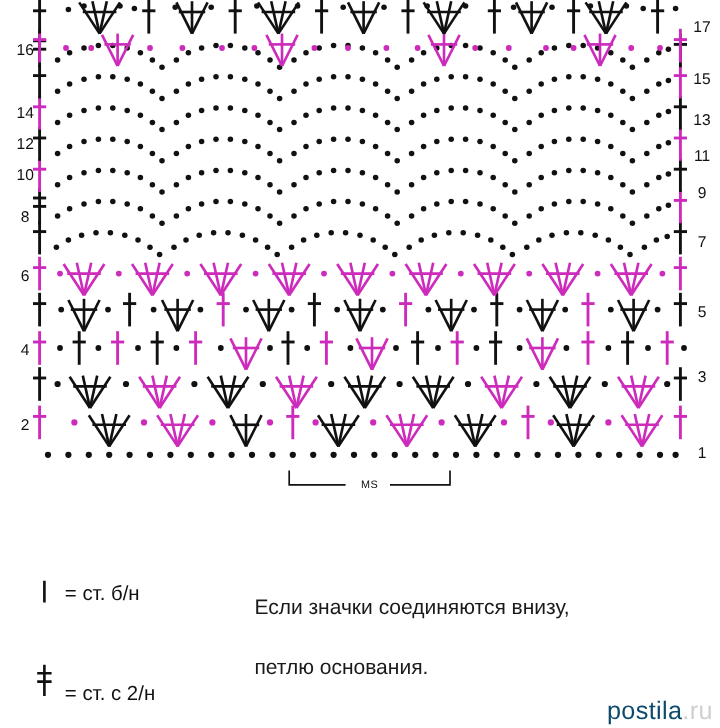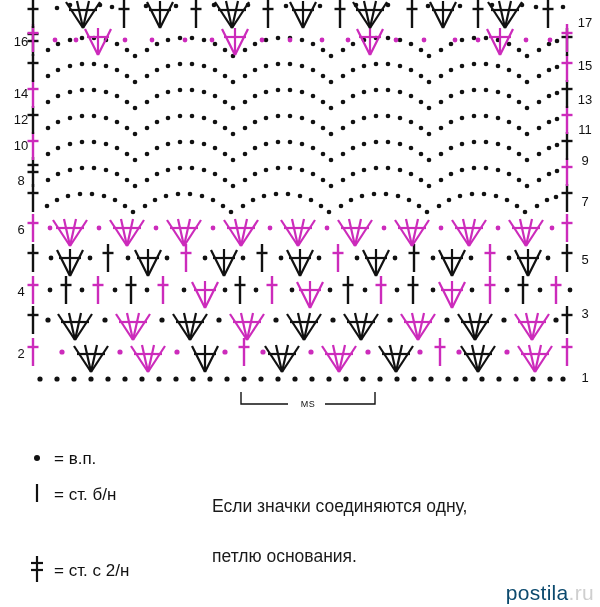--- a/index.html
+++ b/index.html
@@ -878,49 +878,41 @@
       <text class="rownum" x="585" y="206" text-anchor="middle">7</text>
       <text class="rownum" x="585" y="264" text-anchor="middle">5</text>
       <text class="rownum" x="585" y="318" text-anchor="middle">3</text>
       <text class="rownum" x="585" y="382" text-anchor="middle">1</text>
     </g>
   </svg>
 </div>
 
 <div id="legend-area">
 
-  <div class="legend-row" style="left:20px; top:10px;">
-    <div class="legend-sym">
-      <svg width="20" height="20" viewBox="0 0 20 20">
-          <circle cx="10" cy="11" r="3" fill="#111"></circle>
-        </svg>
-    </div>
-    <div class="legend-txt">= в.п.</div>
-  </div>
 
   <div class="legend-row" style="left:20px; top:46px;justify-content:flex-end;">
     <div class="legend-sym">
       <svg width="20" height="26" viewBox="0 0 20 26">
           <line x1="10" y1="4" x2="10" y2="22" stroke="#111" stroke-width="2.2"></line>
         </svg>
     </div>
     <div class="legend-txt">= ст. б/н</div>
   </div>
 
 
-  <div class="legend-row" style="left:20px; top:122px;">
+  <div class="legend-row" style="left:20px; top:122px;align-items:flex-end;">
     <div class="legend-sym">
       <svg width="22" height="32" viewBox="0 0 22 32">
         <line x1="11" y1="3" x2="11" y2="29" stroke="#111" stroke-width="2.2"></line>
         <line x1="5" y1="10" x2="17" y2="10" stroke="#111" stroke-width="2.2"></line>
         <line x1="5" y1="17" x2="17" y2="17" stroke="#111" stroke-width="2.2"></line>
       </svg>
     </div>
     <div class="legend-txt">= ст. с 2/н</div>
   </div>
 
-  <div class="note-line" style="top:64px;">Если значки соединяются одну,</div>
+  <div class="note-line" style="top:64px;">Если значки соединяются внизу,</div>
   <div class="note-line" style="top:114px;">петлю основания.</div>
 
   <div class="watermark">
     <b>postila</b><span>.ru</span>
   </div>
 </div>
 
 </body></html>

